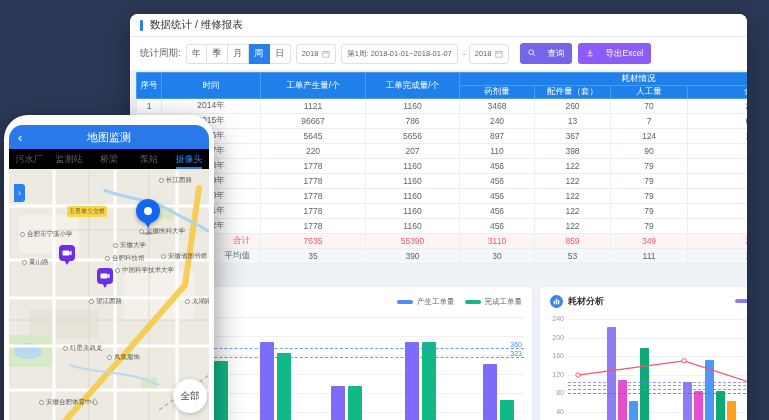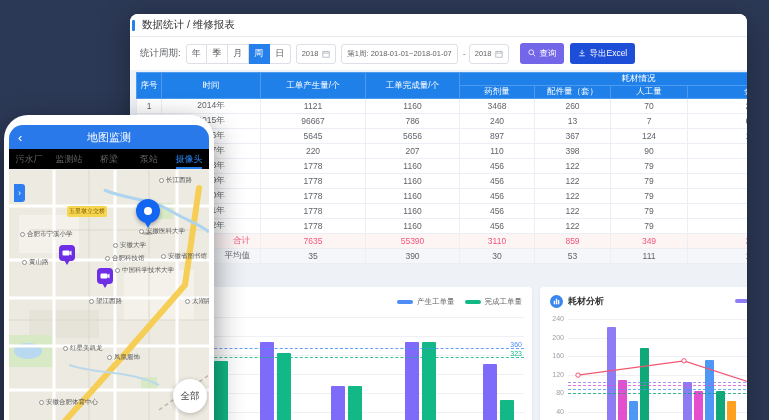--- a/index.html
+++ b/index.html
@@ -4,41 +4,41 @@
 <style>
   * { margin:0; padding:0; box-sizing:border-box; }
   html,body { width:769px; height:420px; overflow:hidden; }
   body { font-family:"Liberation Sans","DejaVu Sans",sans-serif; background:#2c3956; position:relative; }
 
   
   .panel { position:absolute; left:130px; top:14px; width:617px; height:520px;
            background:#eef1f6; border-radius:8px; overflow:hidden;
            box-shadow:0 6px 30px rgba(0,0,0,.35); z-index:1; }
   .crumb-bar { height:23px; background:#fff; border-bottom:1px solid #e8eaf0;
-               display:flex; align-items:center; padding-left:2px; }
+               display:flex; align-items:center; padding-left:10px; }
   .crumb-accent { width:3px; height:11px; background:#2680eb; margin-right:7px; border-radius:1px; }
   .crumb-text { font-size:10.5px; color:#333; }
 
   .filter-bar { height:33px; background:#fff; display:flex; align-items:center; padding:0 10px; }
   .filter-label { font-size:9.5px; color:#606266; margin-right:5px; white-space:nowrap; }
   .seg { display:flex; margin-right:5px; }
   .seg button { width:21px; height:20px; font-size:9px; color:#606266; background:#fff;
                 border:1px solid #dcdfe6; border-left:none; cursor:pointer; }
   .seg button:first-child { border-left:1px solid #dcdfe6; border-radius:3px 0 0 3px; }
   .seg button:last-child { border-radius:0 3px 3px 0; }
   .seg button.active { background:#2680eb; border-color:#2680eb; color:#fff; }
   .fbox { height:20px; border:1px solid #dcdfe6; border-radius:3px; background:#fff;
           display:flex; align-items:center; padding:0 5px; font-size:7.5px; color:#606266;
           margin-right:5px; white-space:nowrap; }
   .fbox .cal { margin-left:4px; display:flex; }
   .fsep { font-size:9px; color:#909399; margin:0 3px 0 0; }
   .btn { height:21px; border:none; border-radius:3px; color:#fff; font-size:8.5px;
-         display:flex; align-items:center; gap:3px; padding:0 8px; margin-left:6px; cursor:pointer; }
+         display:flex; align-items:center; gap:11px; padding:0 8px; margin-left:6px; cursor:pointer; }
   .btn.query { background:#7466e8; }
-  .btn.export { background:#1d4ed8; }
+  .btn.export { background:#8b5cf6; }
 
   
   .table-wrap { margin:2px 0 12px 6px; }
   table { border-collapse:collapse; table-layout:fixed; width:681px; background:#fff; }
   th { background:#1f80e9; color:#fff; font-weight:normal; font-size:8.5px;
        border:1px solid #4d9bee; height:13px; }
   td { border:1px solid #ebeef5; font-size:8.5px; color:#5f6368; text-align:center; height:15px; }
   tr.total td { background:#fdf4f4; color:#f2577d; }
   tr.avg td { background:#f4f6fa; }
   td.rowlabel { text-align:right; padding-right:10px; }

